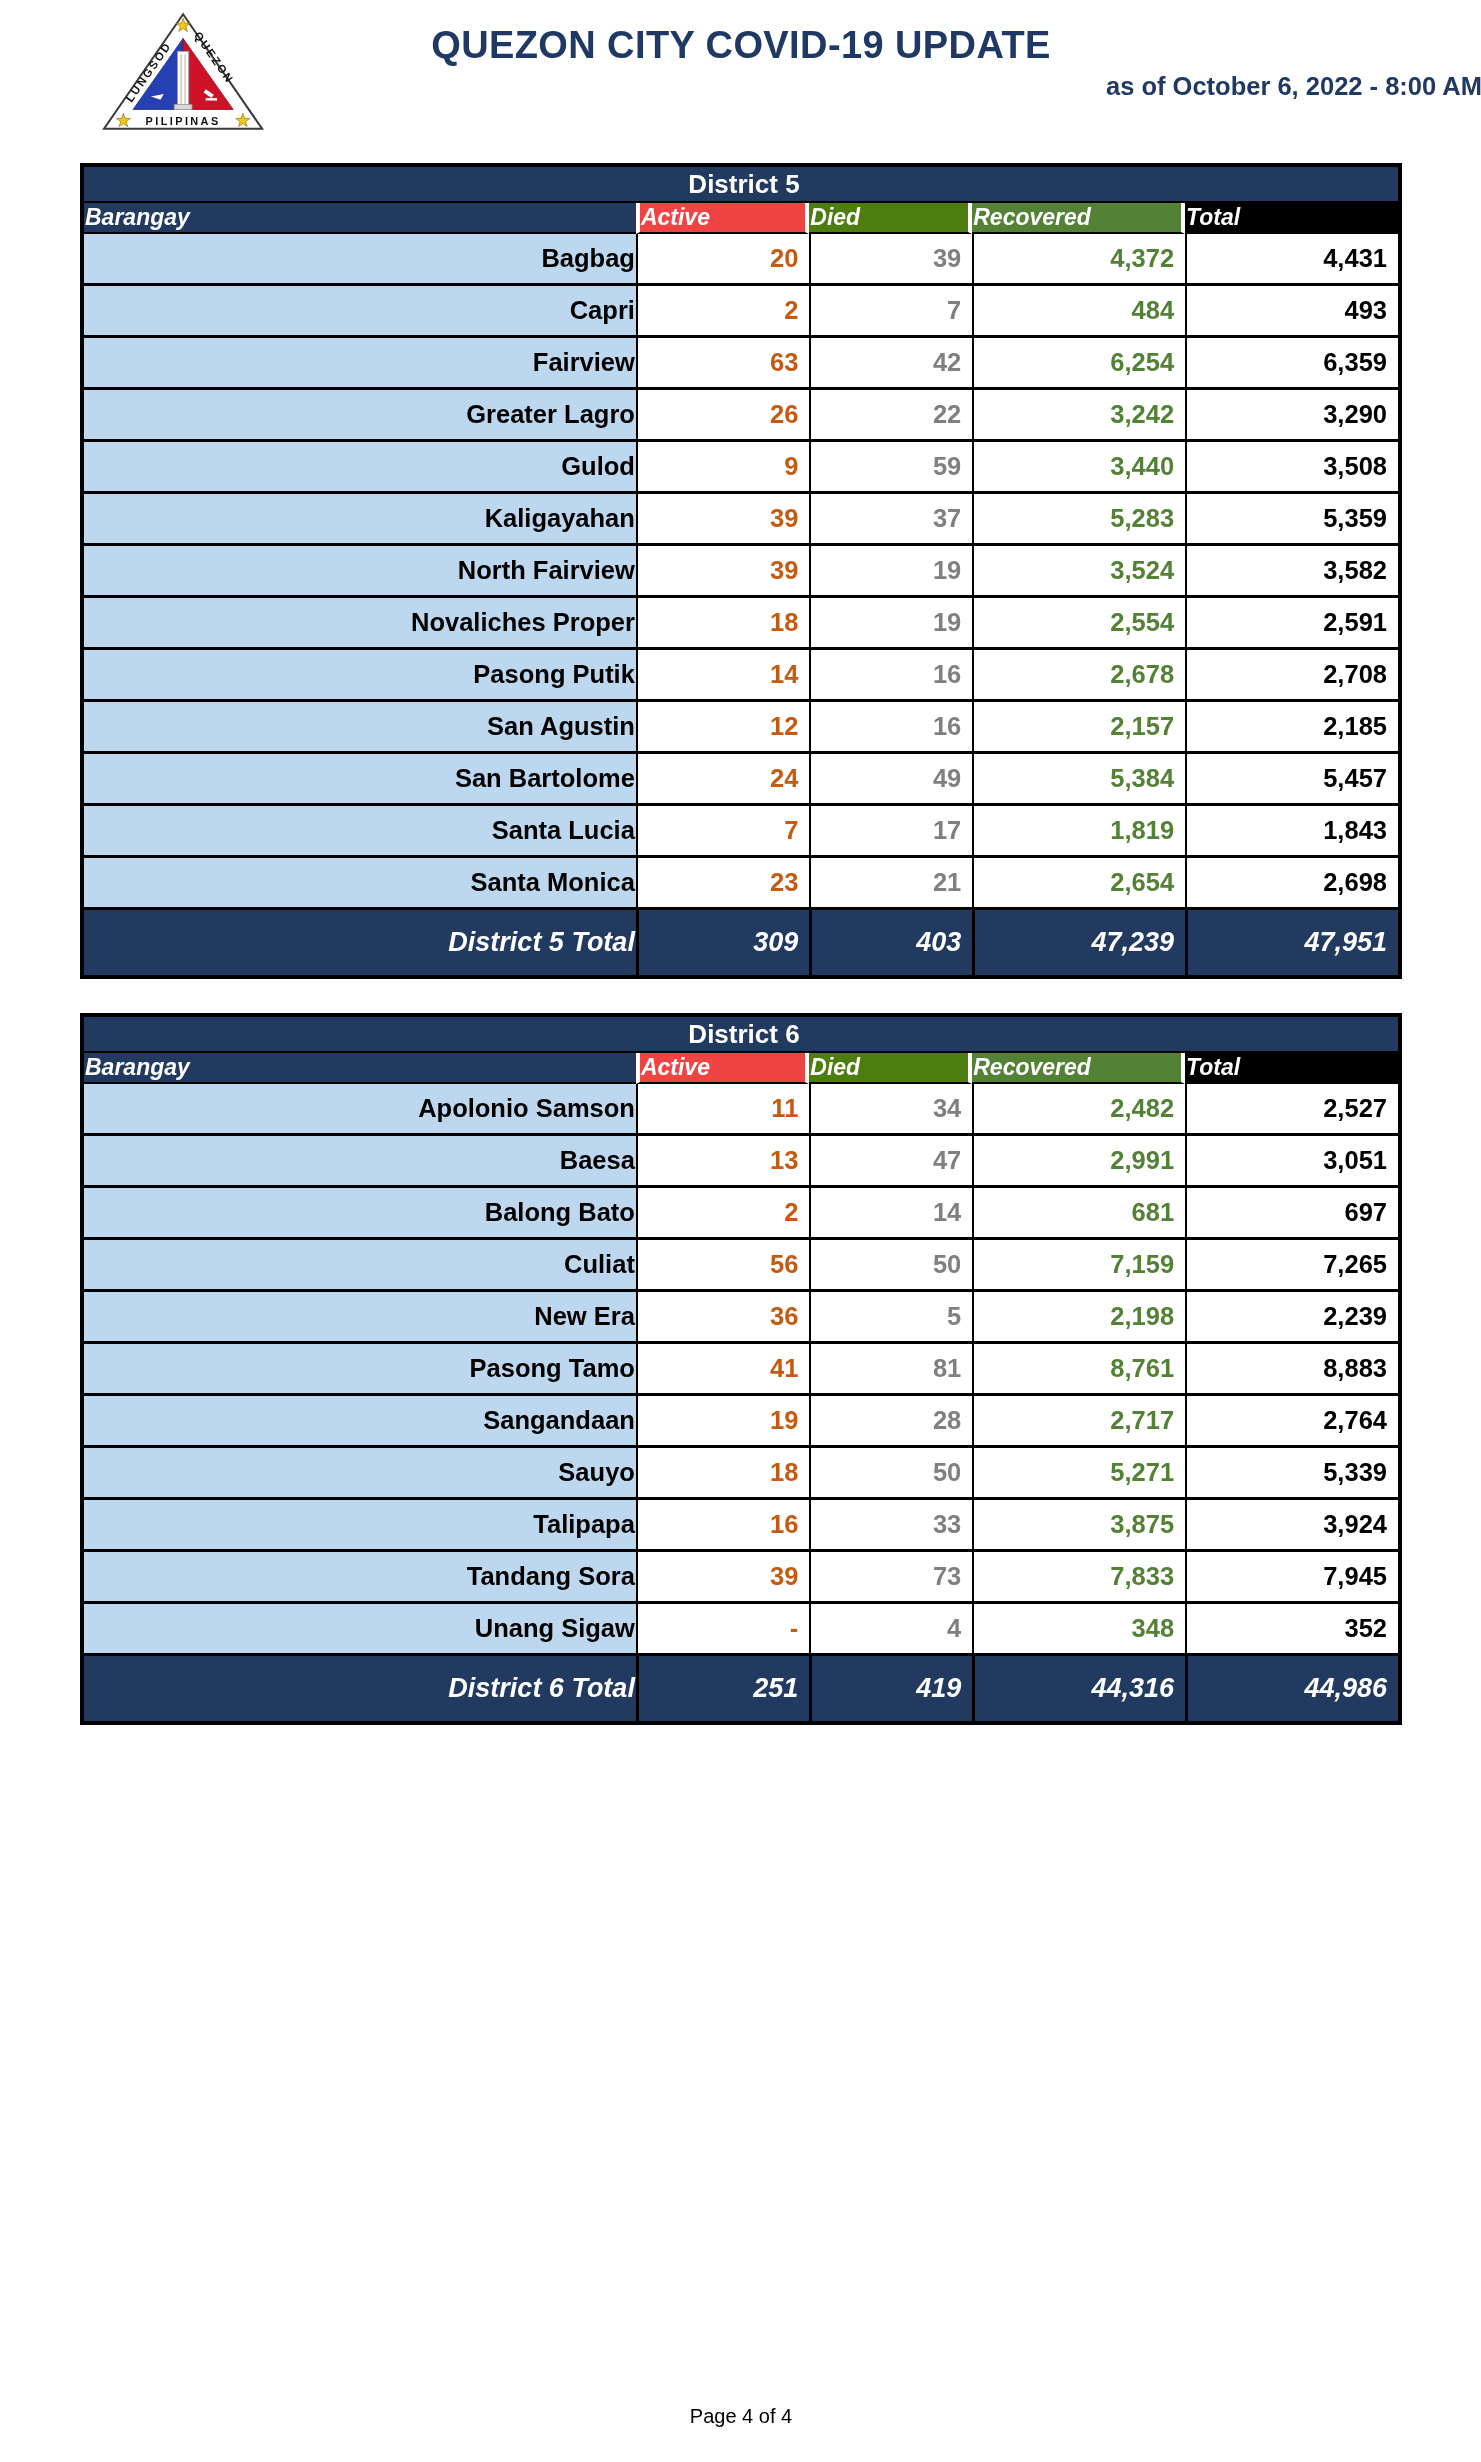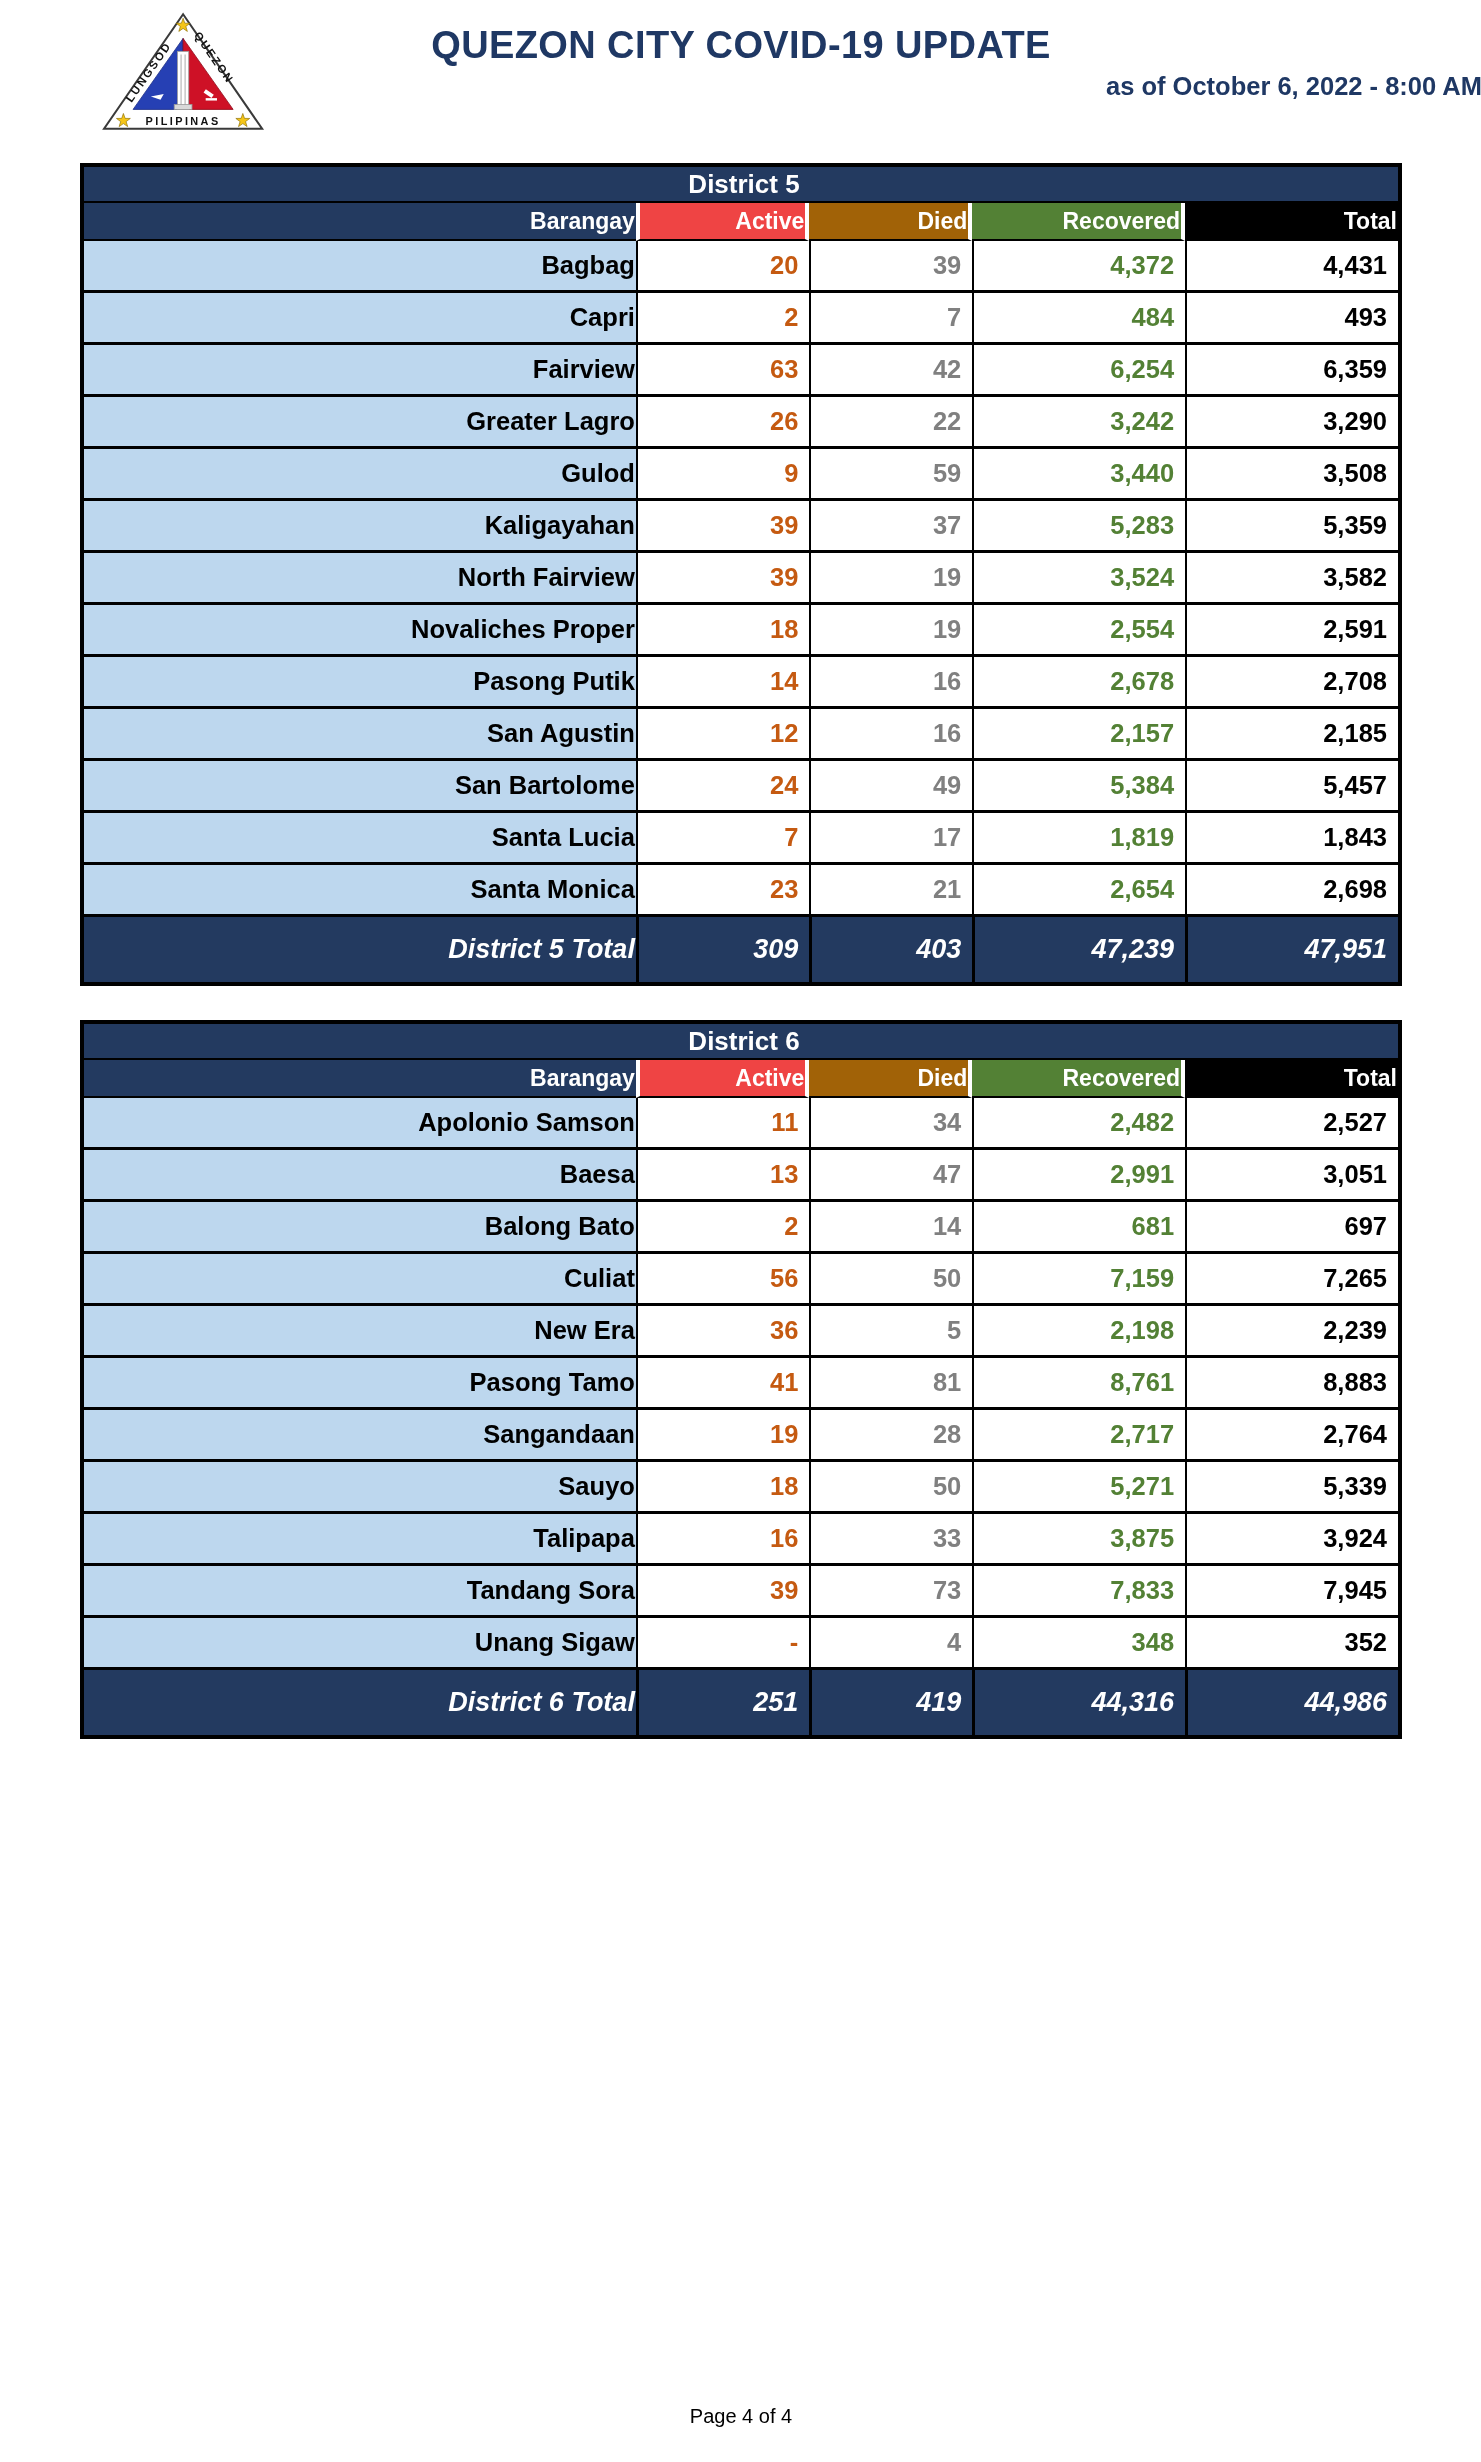--- a/index.html
+++ b/index.html
@@ -19,26 +19,26 @@
     table-layout:fixed;margin-bottom:34px;
   }
   td,th{box-sizing:border-box;vertical-align:middle;overflow:hidden;white-space:nowrap;}
   
   .district-bar td{
     background:#233A60;color:#fff;font-weight:bold;font-size:26px;
     height:36px;padding-left:7px;text-align:center;border-bottom:2.4px solid #000;
   }
   
   .col-head th{
-    color:#fff;font-weight:bold;font-size:23px;
-    height:38px;text-align:right;border-bottom:2.4px solid #000;
+    color:#fff;font-weight:bold;font-style:italic;font-size:23px;
+    height:31px;text-align:left;border-bottom:2.4px solid #000;
   }
   th.c-barangay{background:#233A60;}
   th.c-active{background:#ef4444;border-left:4px solid #fff;border-right:4px solid #fff;}
-  th.c-died{background:#a16207;border-right:4px solid #fff;}
+  th.c-died{background:#4d7c0f;border-right:4px solid #fff;}
   th.c-recovered{background:#538135;border-right:4px solid #fff;}
   th.c-total{background:#000000;margin-left:24px;}
   
   .data td{height:52px;font-weight:bold;font-size:25.5px;border-bottom:3.2px solid #000;}
   td.name{background:#BDD7EE;text-align:right;padding-left:19px;color:#000;}
   td.num{background:#fff;text-align:right;padding-right:11px;border-left:2.4px solid #000;}
   td.num.active{color:#C55A11;}
   td.num.died{color:#808080;}
   td.num.recovered{color:#538135;}
   td.num.total{color:#000000;}

